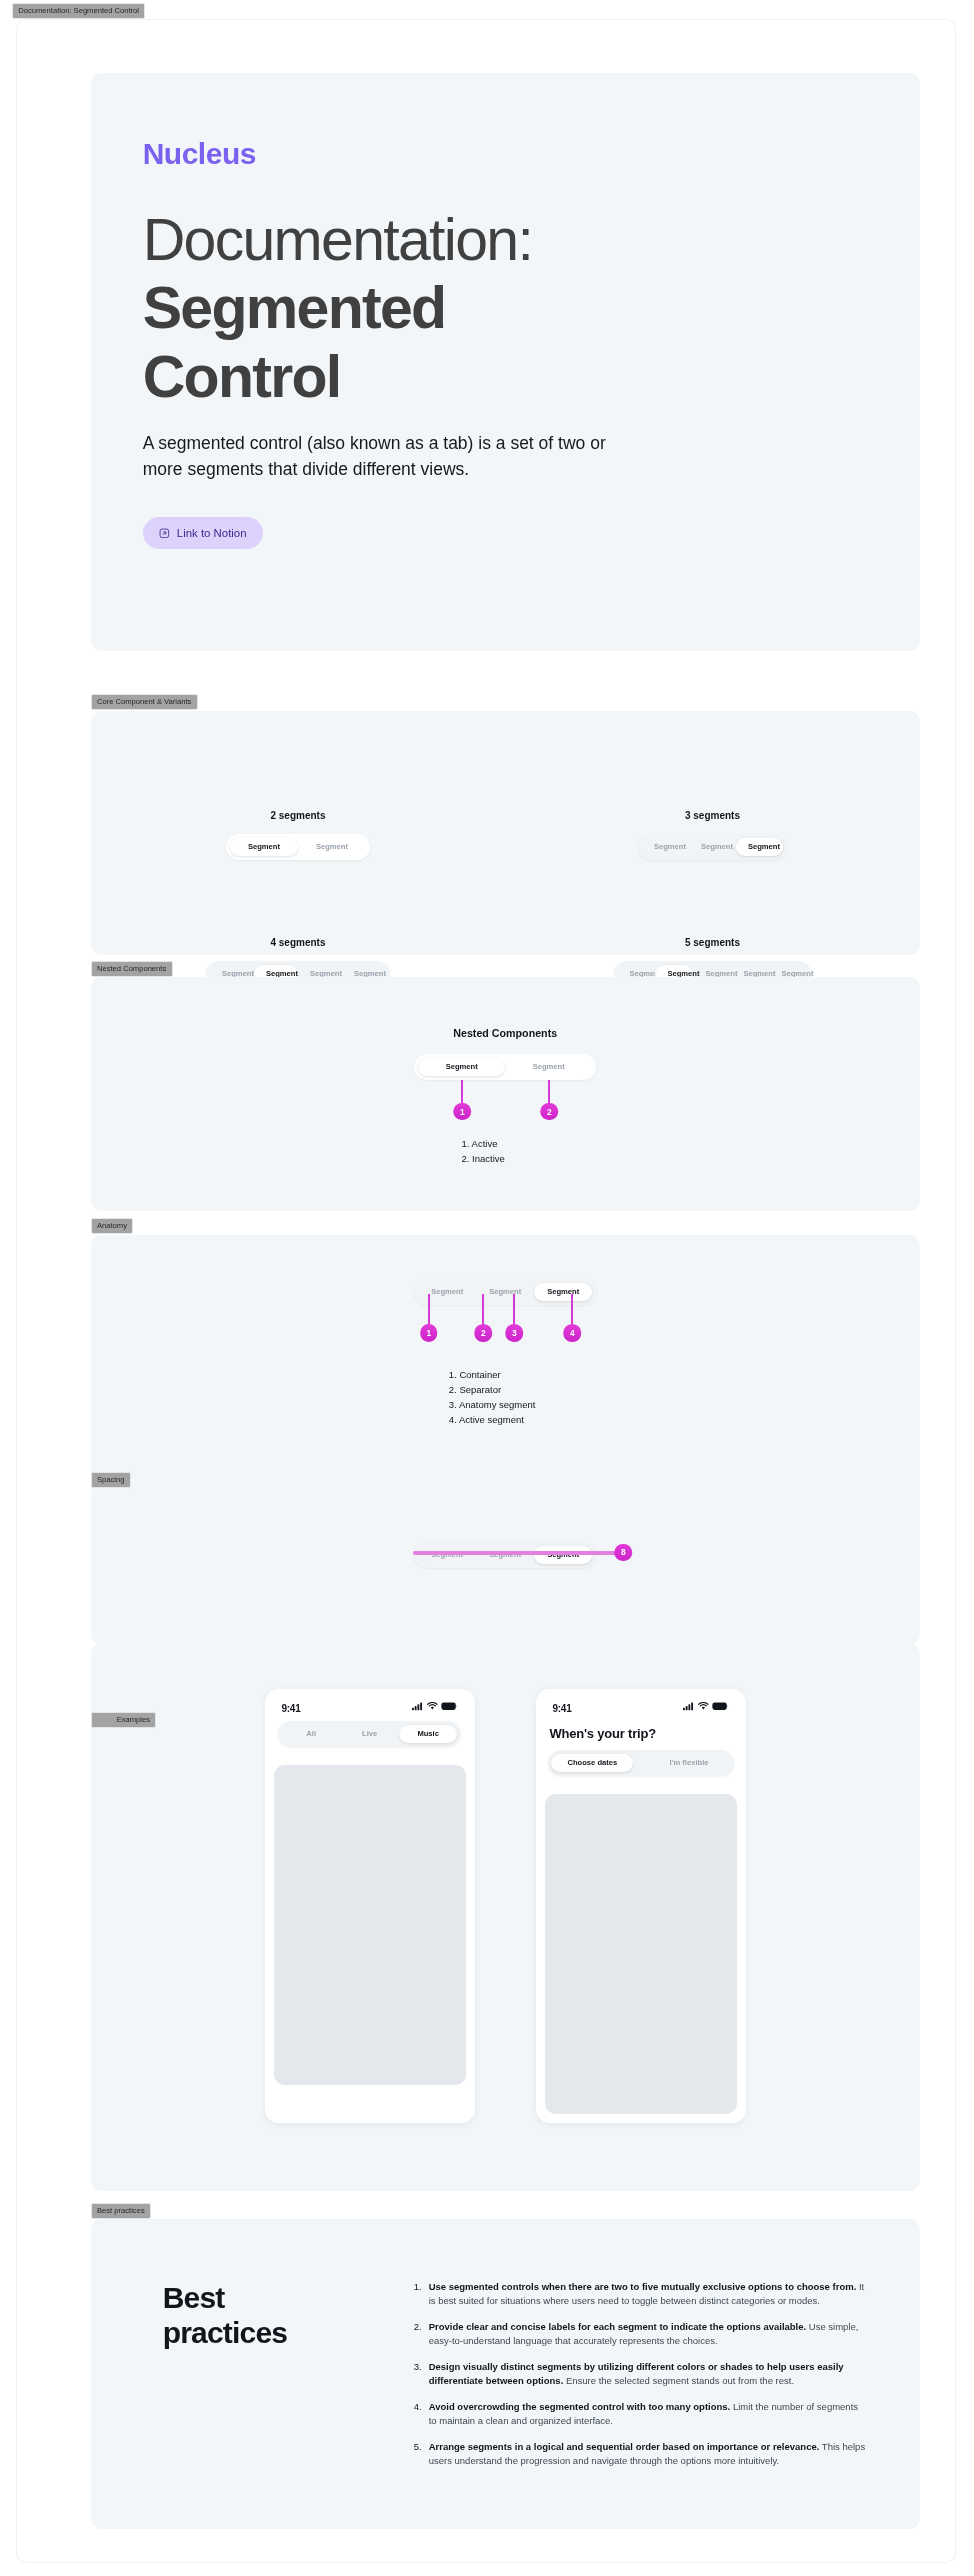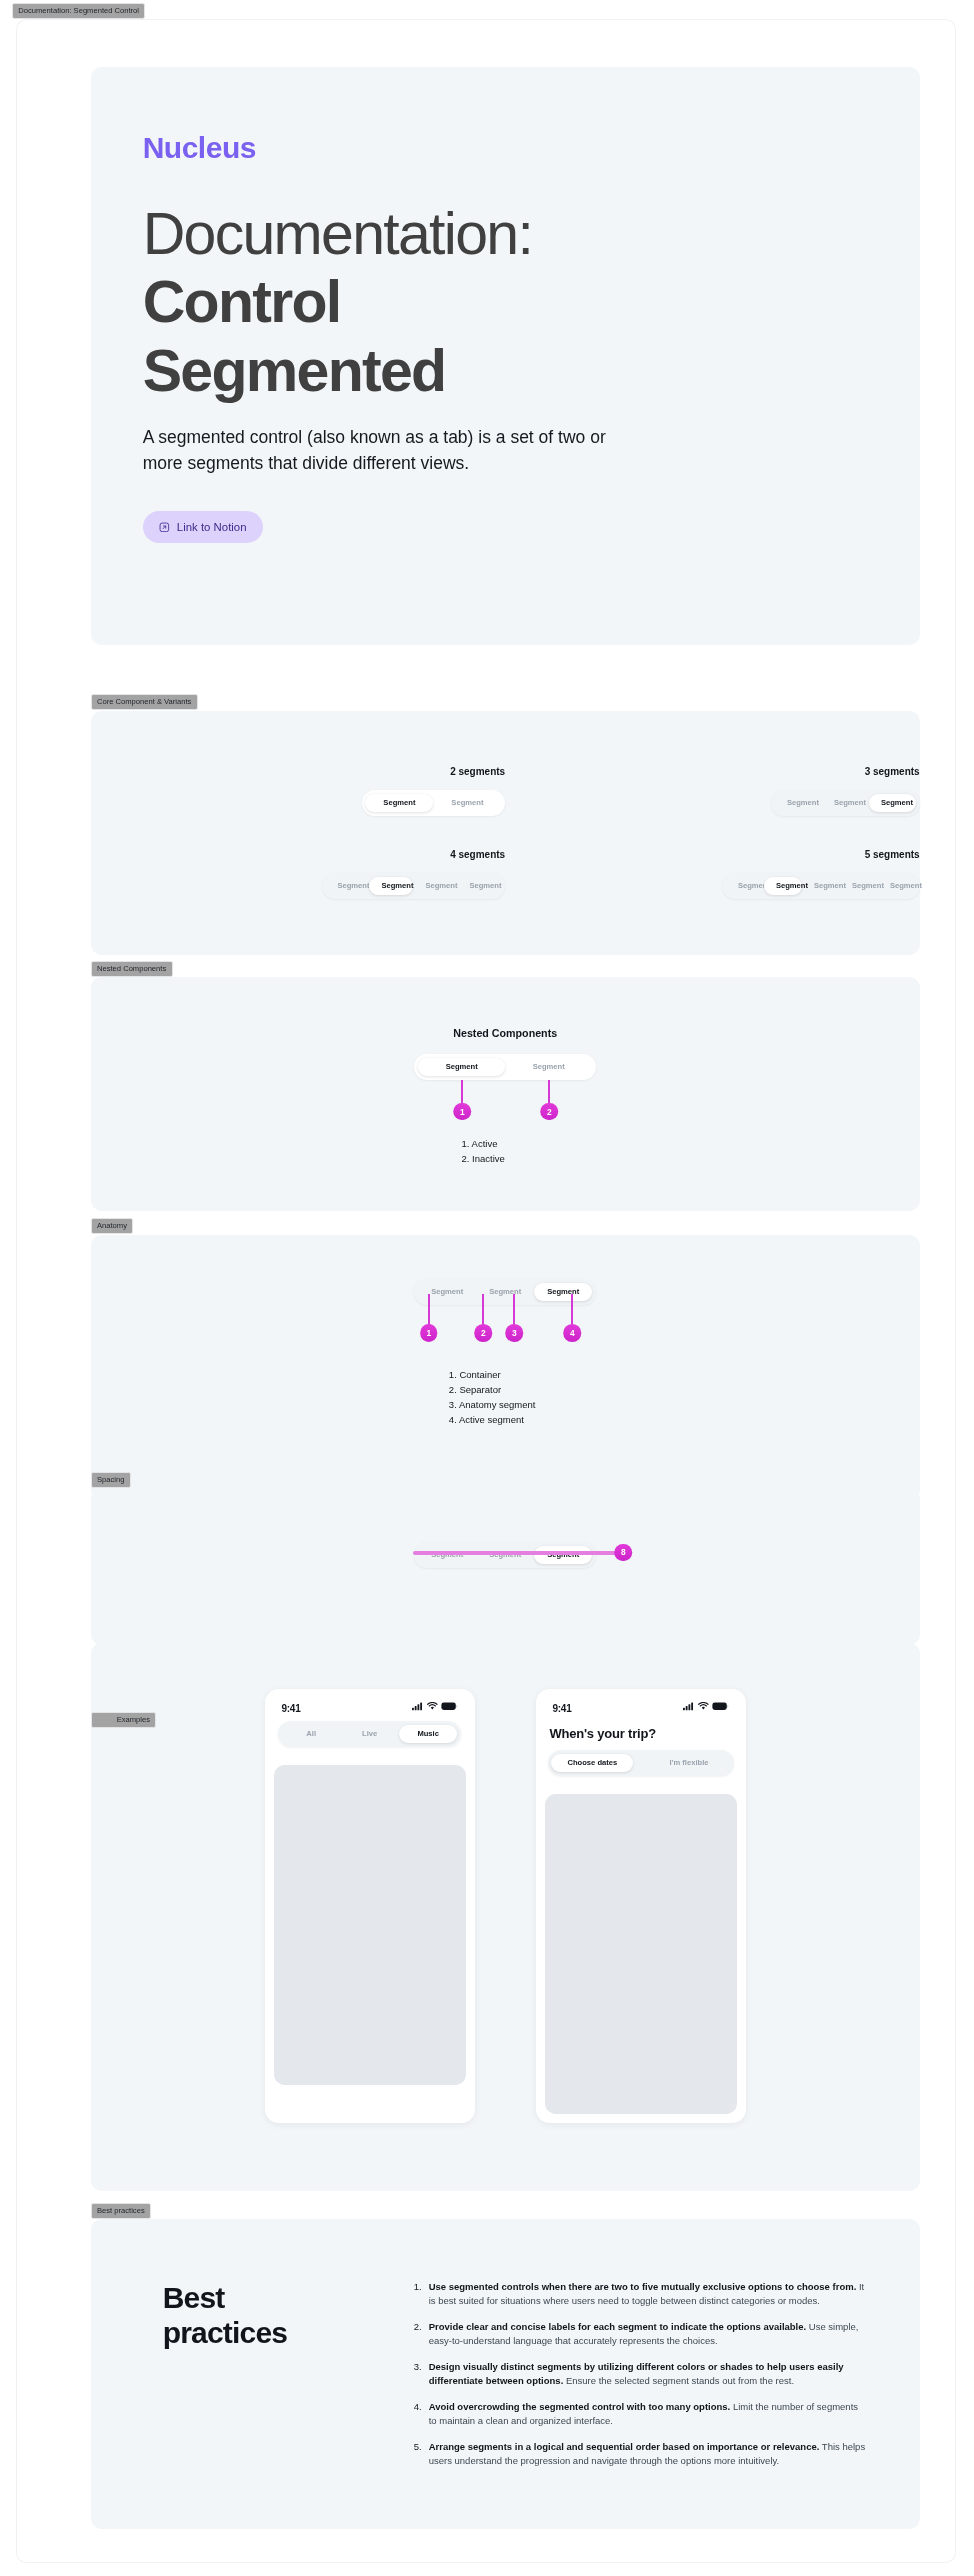--- a/index.html
+++ b/index.html
@@ -47,21 +47,21 @@
   
   .card {
     position: absolute;
     background: #f2f6f8;
     border-radius: 10.7px;
   }
 
   
   #hero {
     left: 74px;
-    top: 47px;
+    top: 53px;
     width: 829px;
     height: 578px;
     padding: 64px 0 0 52px;
   }
   .brand {
     font-size: 30px;
     font-weight: 700;
     letter-spacing: -0.5px;
     color: #7b61ef;
     margin-bottom: 35px;
@@ -131,21 +131,21 @@
 
   
   #core { left: 74px; top: 691px; width: 829px; height: 244px; }
   .variant-grid {
     position: absolute;
     left: 0; right: 0; top: 55px;
     display: grid;
     grid-template-columns: 1fr 1fr;
     row-gap: 33px;
   }
-  .variant-cell { display: flex; flex-direction: column; align-items: flex-end; }
+  .variant-cell { display: flex; flex-direction: column; align-items: center; margin-top: 44px; }
   .variant-label {
     font-size: 10px;
     font-weight: 700;
     color: #12161c;
     margin-bottom: 13px;
   }
 
   
   #nested { left: 74px; top: 957px; width: 829px; height: 234px; }
   .center-stack {
@@ -291,22 +291,22 @@
 <body>
 
 <div class="frame-tab page-tab">Documentation: Segmented Control</div>
 
 <div class="page-frame">
 
   <section class="card" id="hero">
     <div class="brand">Nucleus</div>
     <h1 class="hero-title">
       <span>Documentation:</span>
+      <span class="bold">Segmented</span>
       <span class="bold">Control</span>
-      <span class="bold">Segmented</span>
     </h1>
     <p class="hero-desc">A segmented control (also known as a tab) is a set of two or more segments that divide different views.</p>
     <button class="notion-btn">
       <span>
         <svg width="10.7" height="10.7" viewBox="0 0 14 14" fill="none">
           <rect x="1.4" y="1.4" width="11.2" height="11.2" rx="2.6" stroke="#3c2a8d" stroke-width="1.1"></rect>
           <path d="M5.3 8.7 L8.7 5.3 M5.9 5.2 H8.8 V8.1" stroke="#3c2a8d" stroke-width="1.1" stroke-linecap="round" stroke-linejoin="round"></path>
         </svg>
       </span>
       <span>Link to Notion</span>

